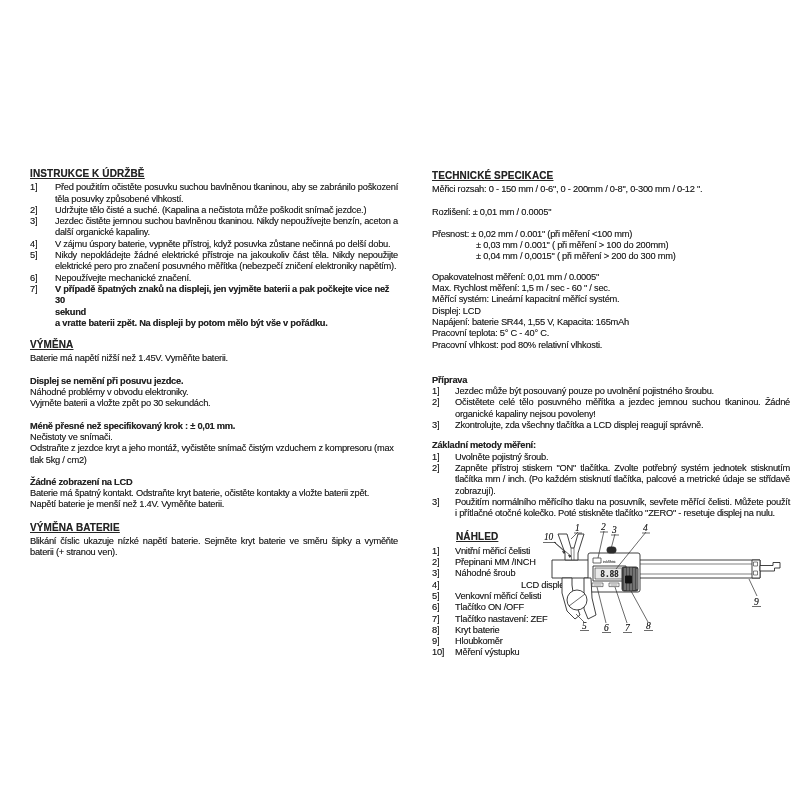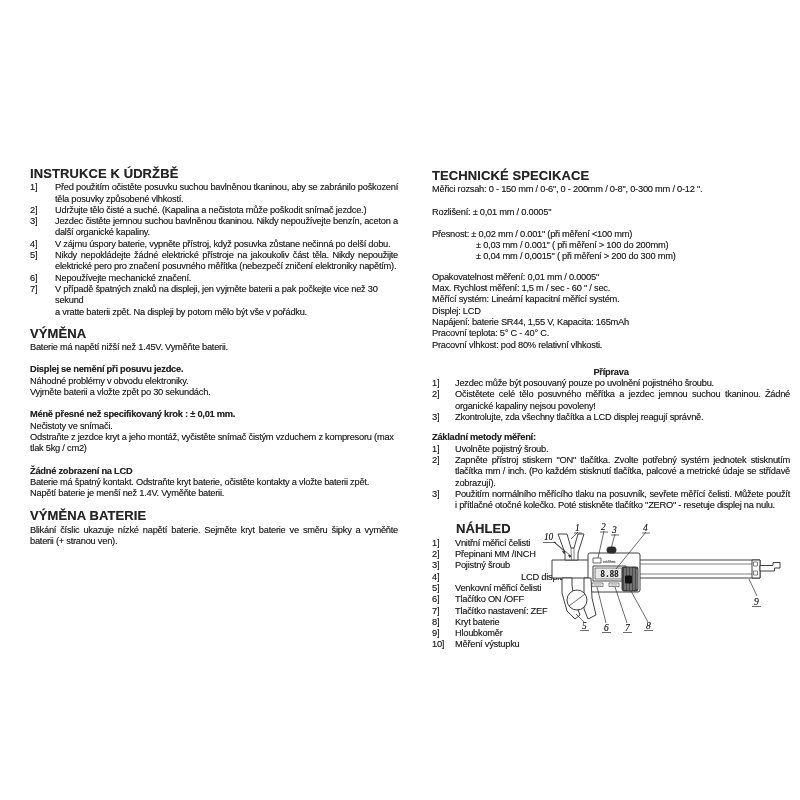--- a/index.html
+++ b/index.html
@@ -4,32 +4,32 @@
 <style>
   html,body{margin:0;padding:0;background:#ffffff;}
   .page{
     position:relative;width:800px;height:800px;background:#ffffff;overflow:hidden;
     font-family:"Liberation Sans",sans-serif;color:#242424;
     font-size:9.3px;line-height:11.3px;letter-spacing:-0.25px;
     text-shadow:0 0 0.45px rgba(40,40,40,0.55);
   }
   .col-left{position:absolute;left:30px;top:168px;width:368px;}
   .col-right{position:absolute;left:432px;top:170px;width:358px;}
-  .h1{font-weight:bold;font-size:13px;letter-spacing:0.1px;margin-bottom:3px;}
+  .h1{font-weight:bold;text-decoration:underline;font-size:10px;letter-spacing:0.1px;margin-bottom:3px;}
   .bold{font-weight:bold;}
   .li{display:flex;}
   .li .n{flex:none;width:25px;}
   .li .t{flex:1;text-align:justify;}
-  .li .t.pre{white-space:pre-line;text-align:left;}
+  .li .t.pre{white-space:pre-line;text-align:left;font-weight:bold;}
   .col-right .li .n{width:23px;}
   .col-right .li .t{text-align:justify;}
   .fblock{margin-bottom:11px;}
   .mt10{margin-top:10px;}
   .mt9{margin-top:9px;}
-  .mt20{margin-top:16px;text-align:center;}
+  .mt20{margin-top:24px;}
   .mt12{margin-top:12px;padding-left:24px;}
   .gap{height:11px;}
   .gap9{height:9px;}
   .indent{padding-left:44px;}
   .spec-line{white-space:nowrap;}
   .overview-list{width:200px;}
   .diagram{position:absolute;left:538px;top:522px;width:260px;height:134px;}
 </style>
 </head>
 <body>
@@ -146,21 +146,21 @@
       <div class="li">
         <span class="n">1]</span>
         <div class="t" style="text-align:left">Vnitřní měřicí čelisti</div>
       </div>
       <div class="li">
         <span class="n">2]</span>
         <div class="t" style="text-align:left">Přepinani MM  /INCH</div>
       </div>
       <div class="li">
         <span class="n">3]</span>
-        <div class="t" style="text-align:left">Pojistný šroub</div>
+        <div class="t" style="text-align:left">Náhodné šroub</div>
       </div>
       <div class="li">
         <span class="n">4]</span>
         <div class="t" style="text-align:center">LCD displej</div>
       </div>
       <div class="li">
         <span class="n">5]</span>
         <div class="t" style="text-align:left">Venkovní měřicí čelisti</div>
       </div>
       <div class="li">

